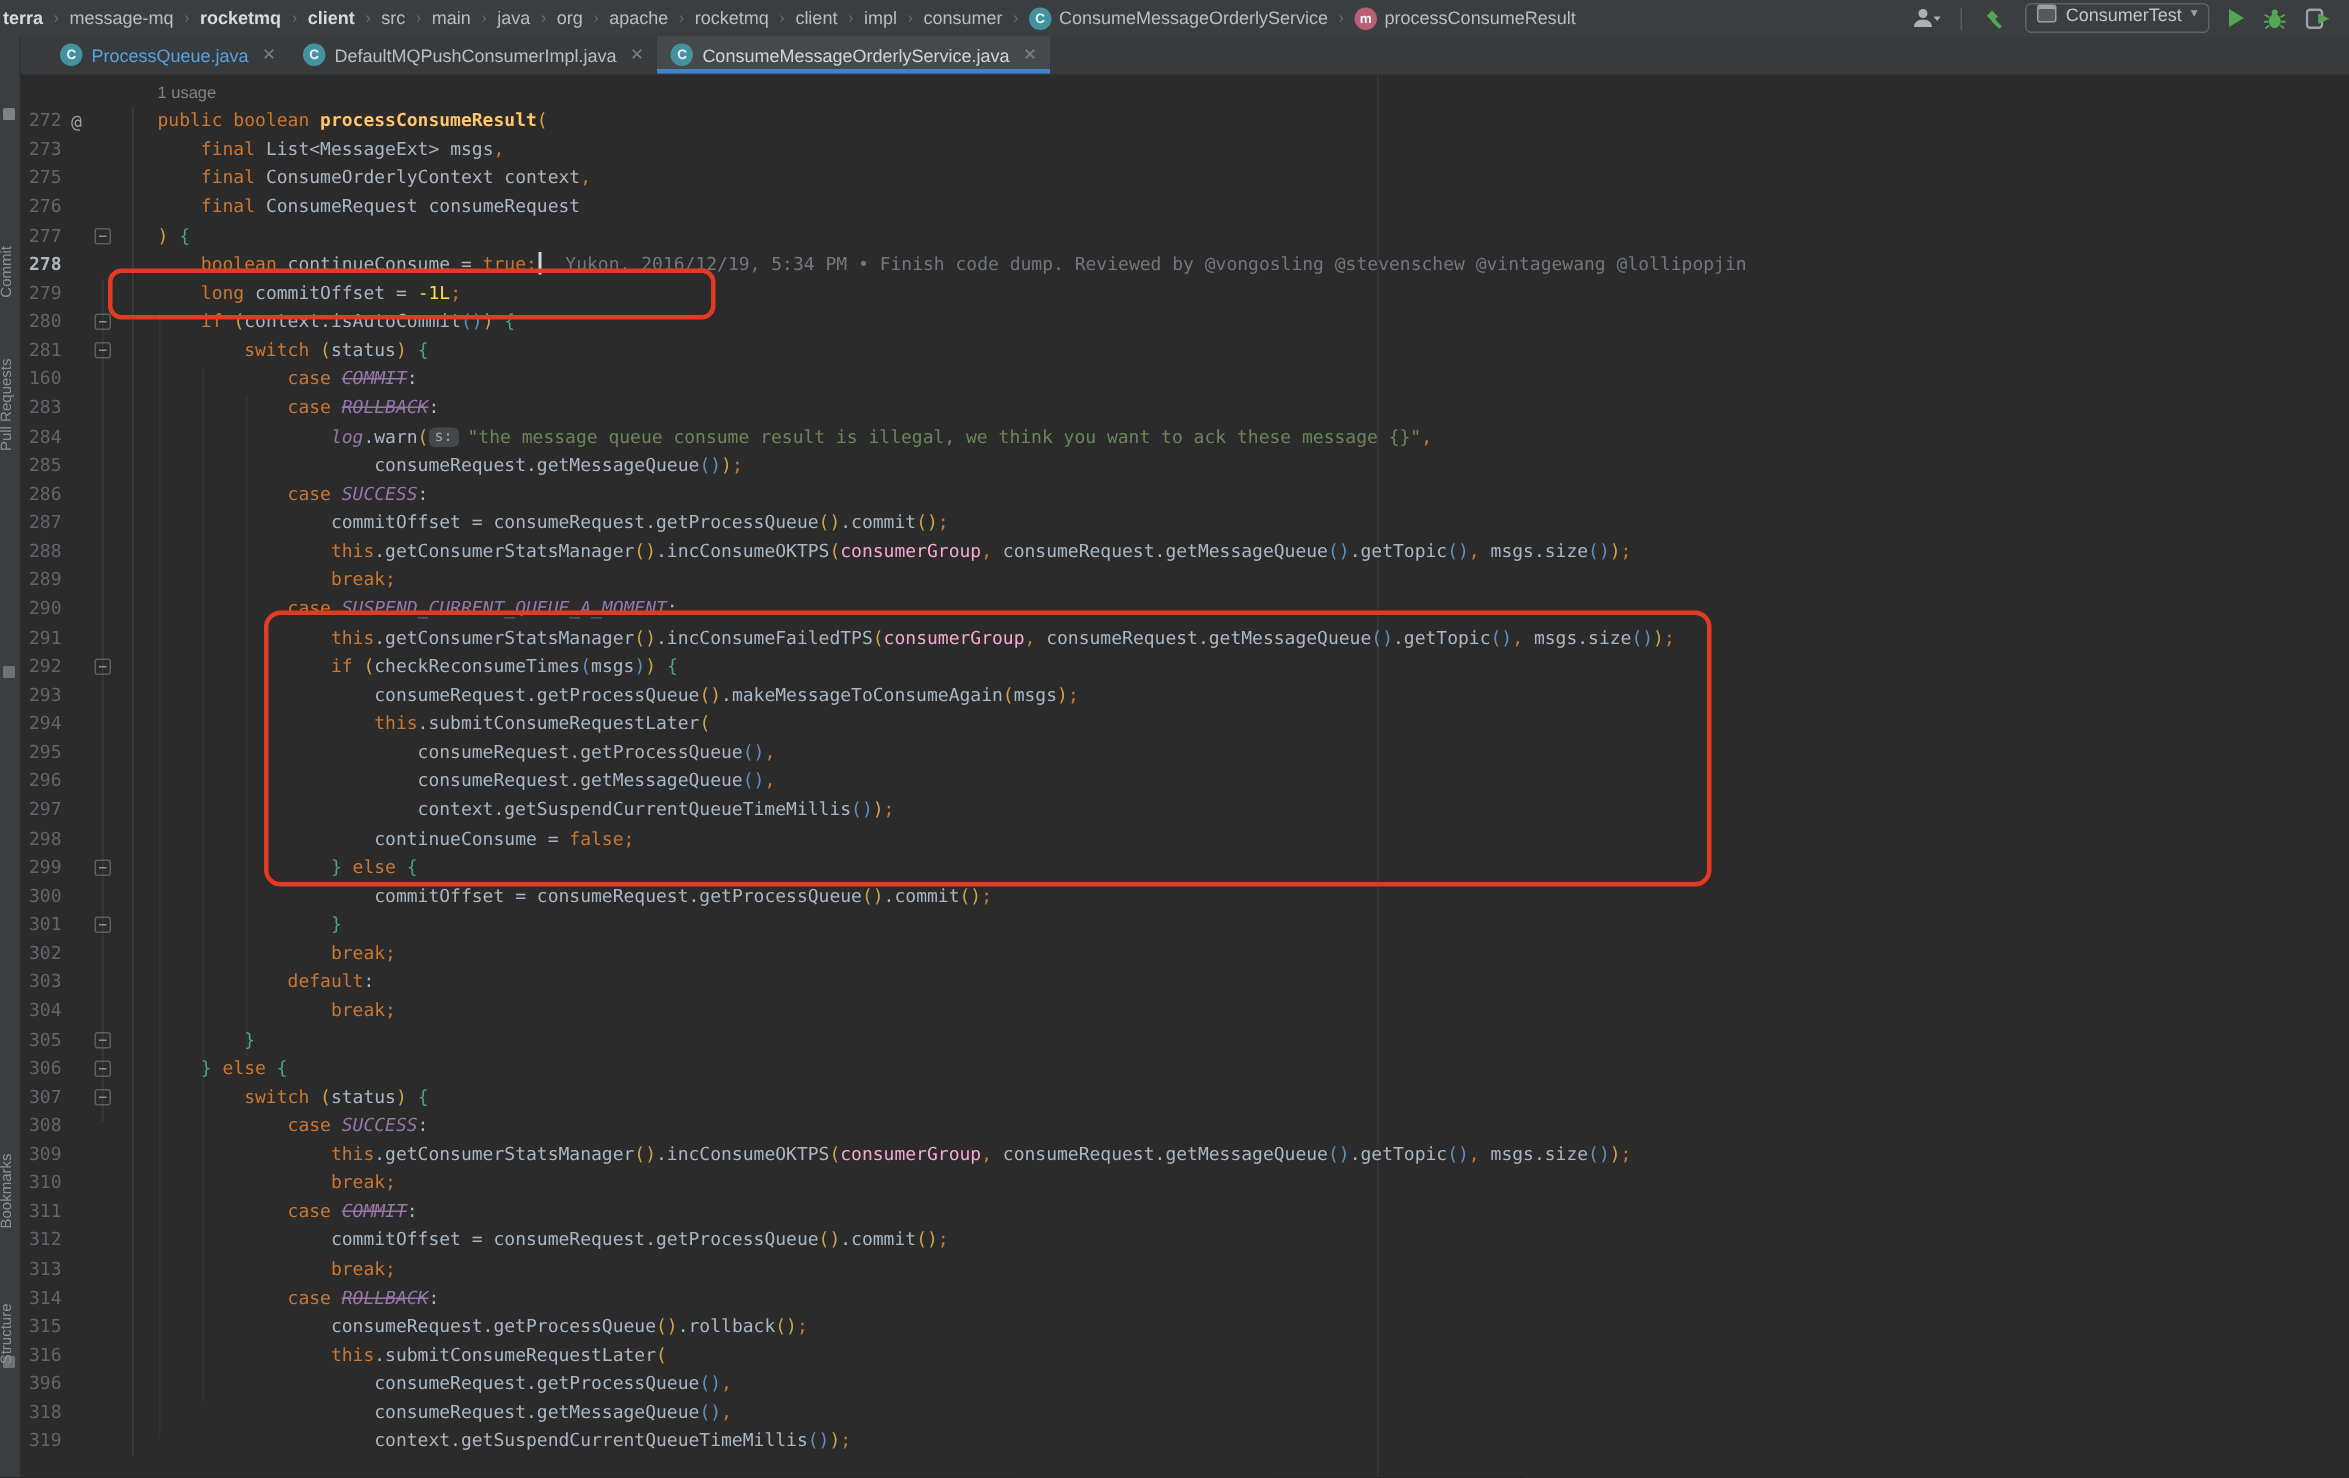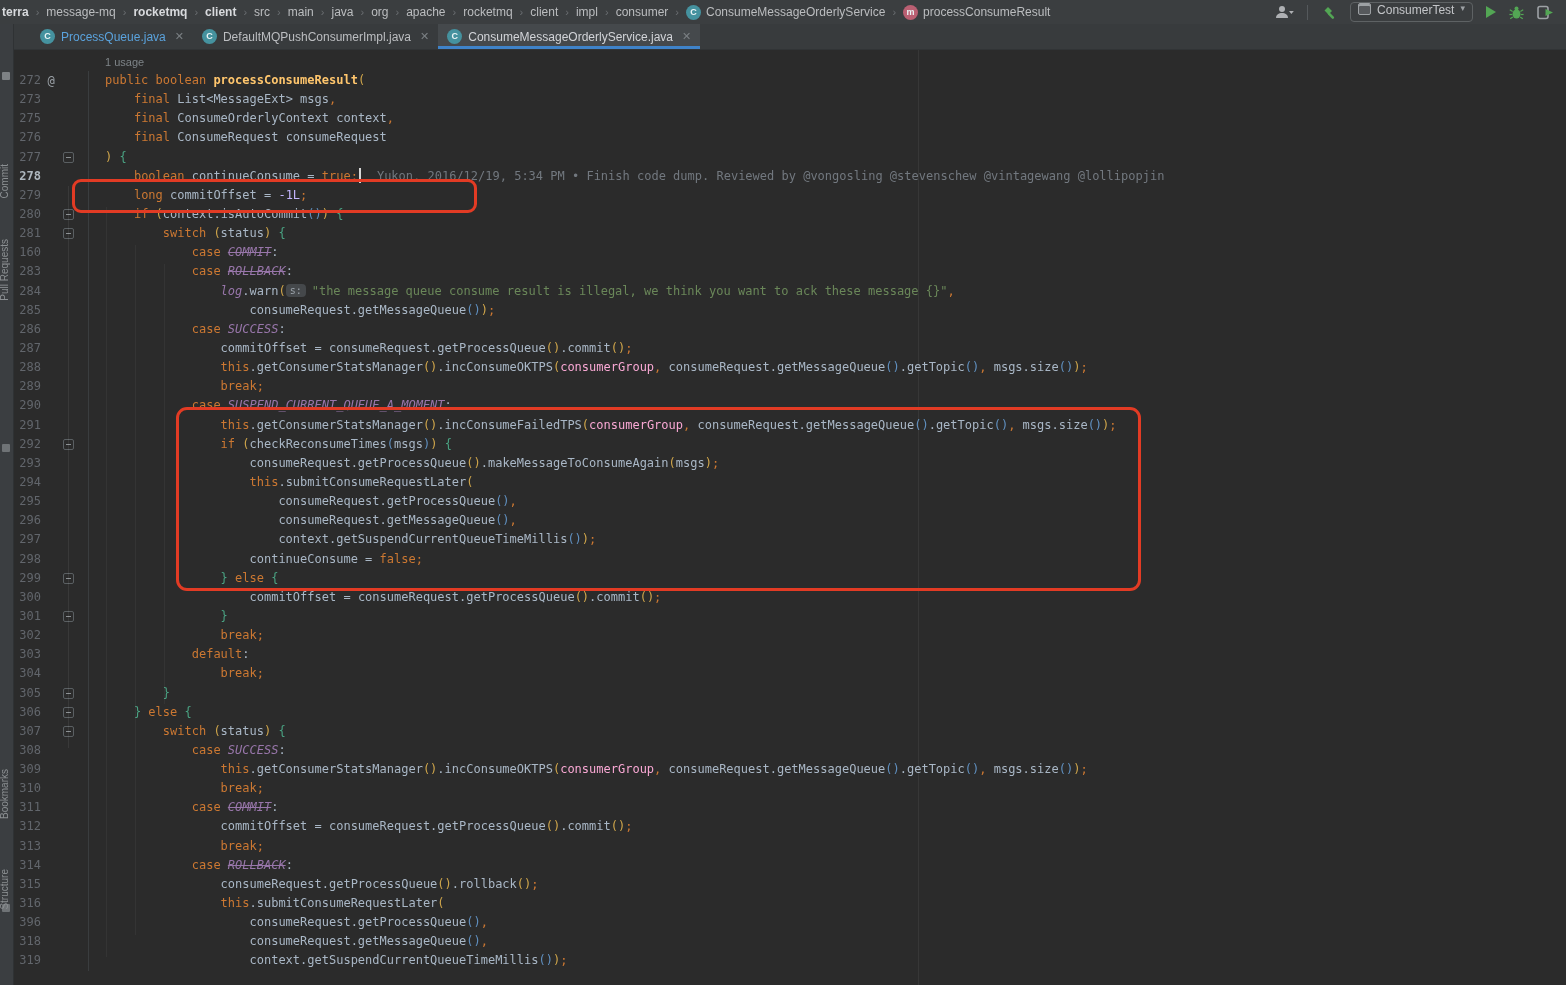--- a/index.html
+++ b/index.html
@@ -55,21 +55,21 @@
   .ctext{white-space:pre;padding-left:16px;font:12px/19.15px "DejaVu Sans Mono",monospace;color:#A9B7C6;}
   
   .tk-k{color:#CC7832;}
   .tk-d{color:#A9B7C6;}
   .tk-md{color:#FFC66D;font-weight:bold;}
   .tk-con{color:#9876AA;font-style:italic;}
   .tk-cons{color:#9876AA;font-style:italic;text-decoration:line-through;}
   .tk-fld{color:#f9a8d4;}
   .tk-flds{color:#9876AA;font-style:italic;}
   .tk-str{color:#6A8759;}
-  .tk-num{color:#c4b5fd;}
+  .tk-num{color:#fde047;}
   .tk-p1{color:#D0A64B;}
   .tk-p2{color:#6090C0;}
   .tk-b{color:#4AA383;}
   .tk-un{color:#A9B7C6;text-underline-offset:3px;}
   .tk-hint{background:#45484B;color:#9CA3AA;border-radius:4px;padding:0 4px;font-size:10px;
            margin-right:6px;display:inline-block;line-height:13px;vertical-align:1px;}
   .caret{display:inline-block;width:2px;height:15px;background:#D7D7D7;vertical-align:-3px;margin-left:1px;}
   .inline-note{color:#72787F;margin-left:16px;}
   
   .wrap-guide{position:absolute;top:50px;bottom:0;left:918px;width:1px;background:rgba(255,255,255,0.06);}

